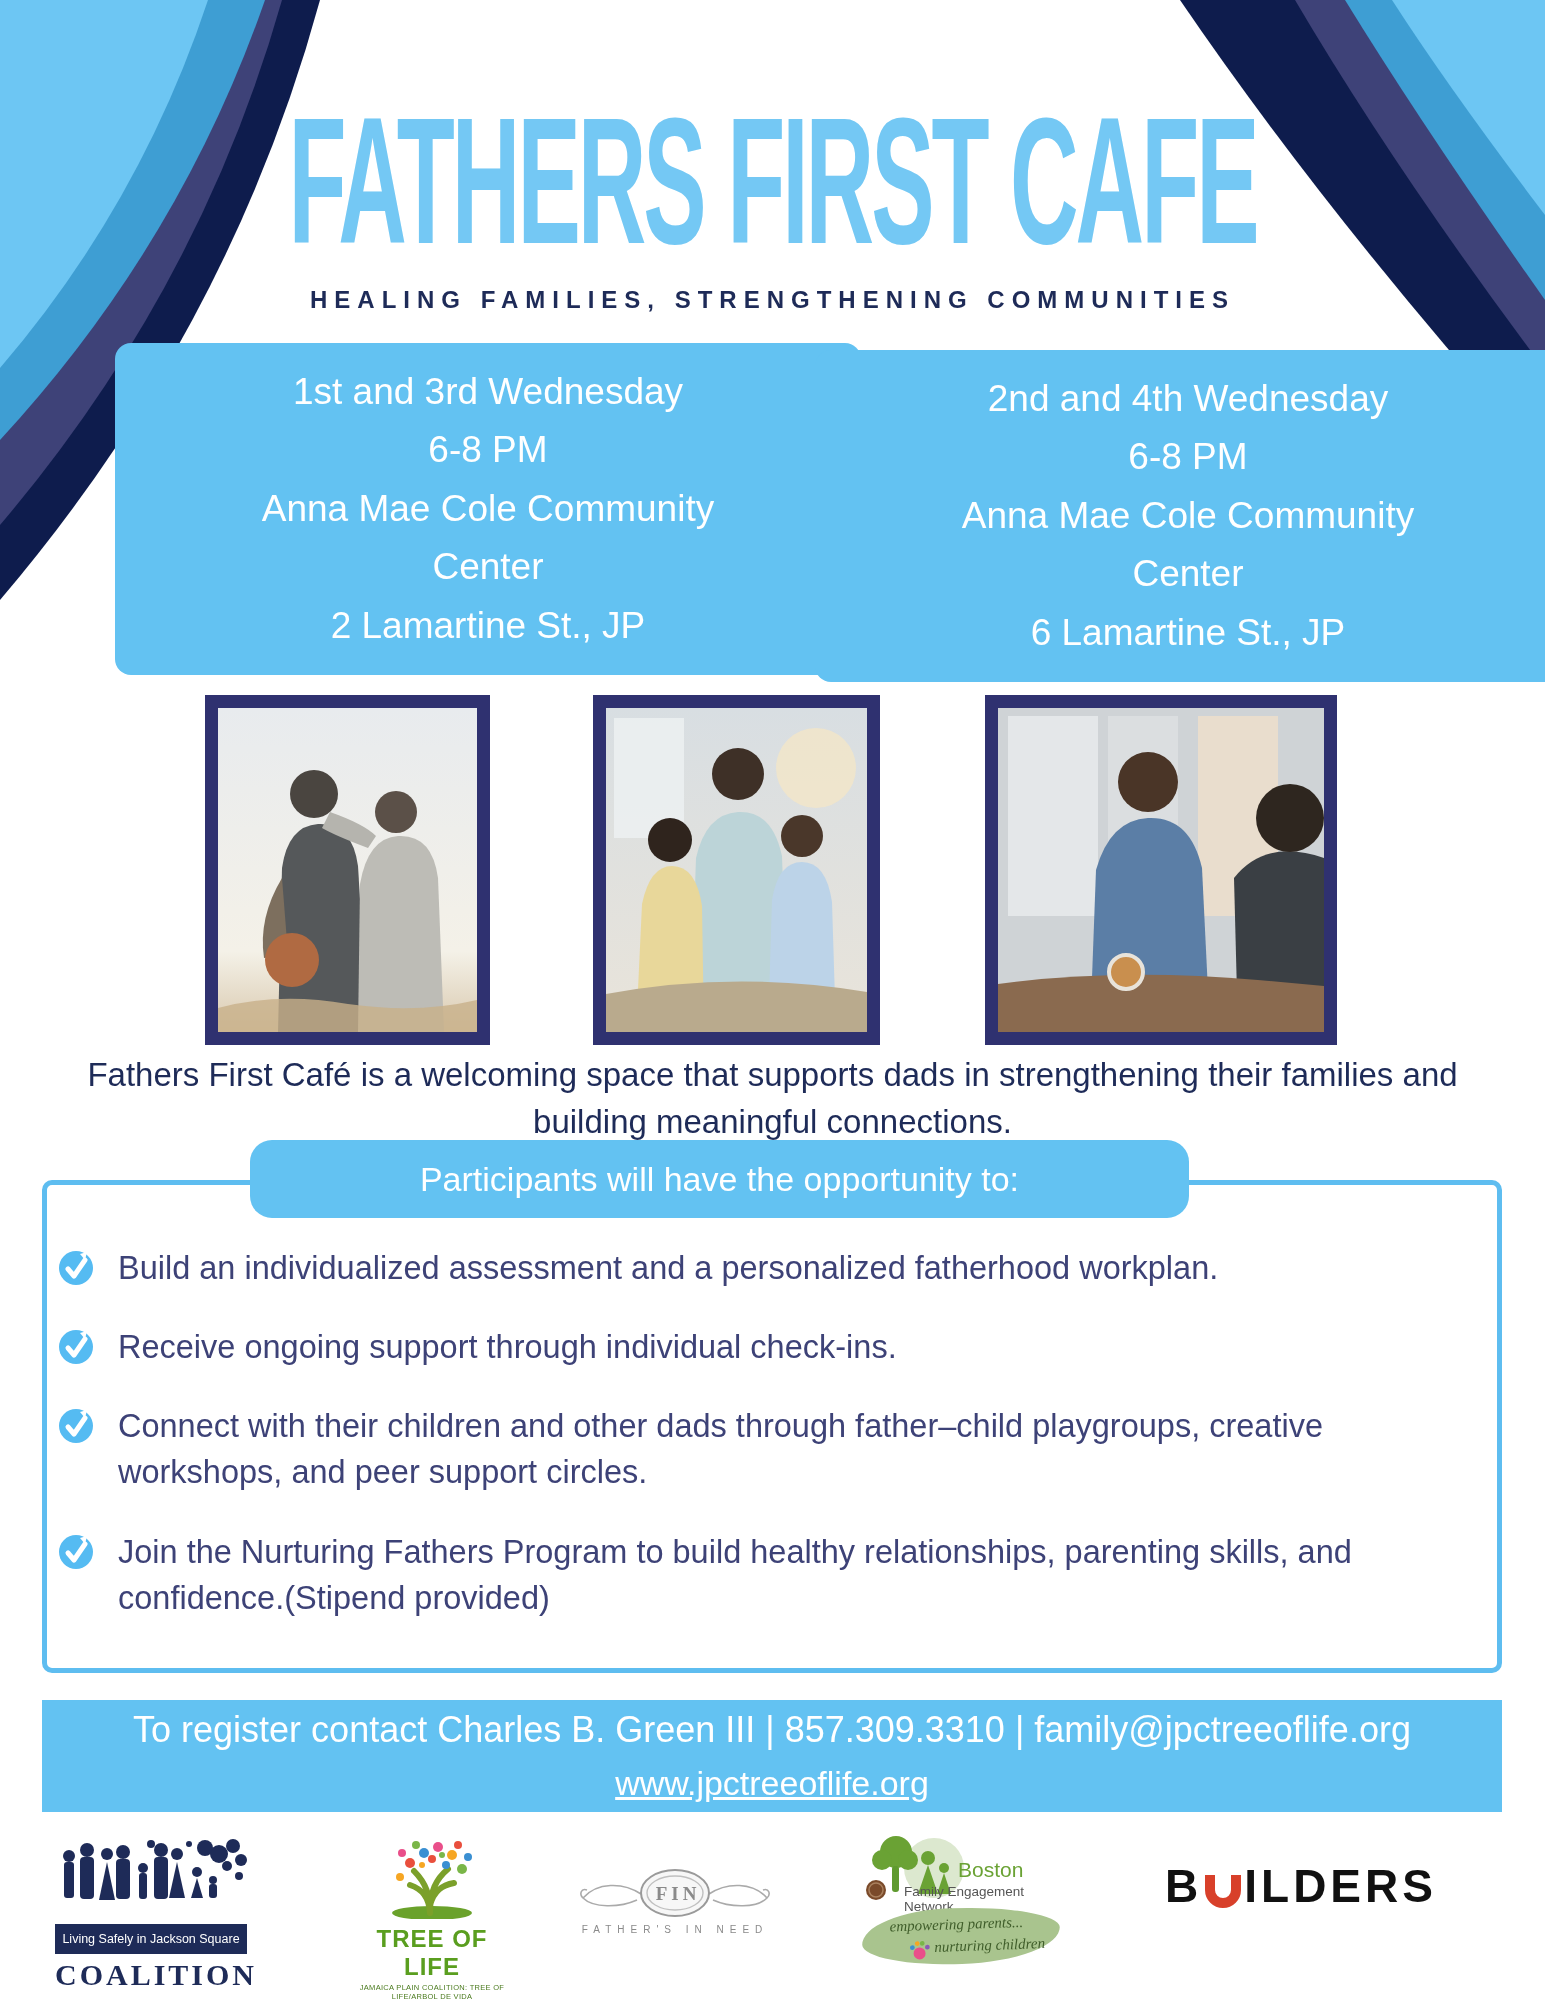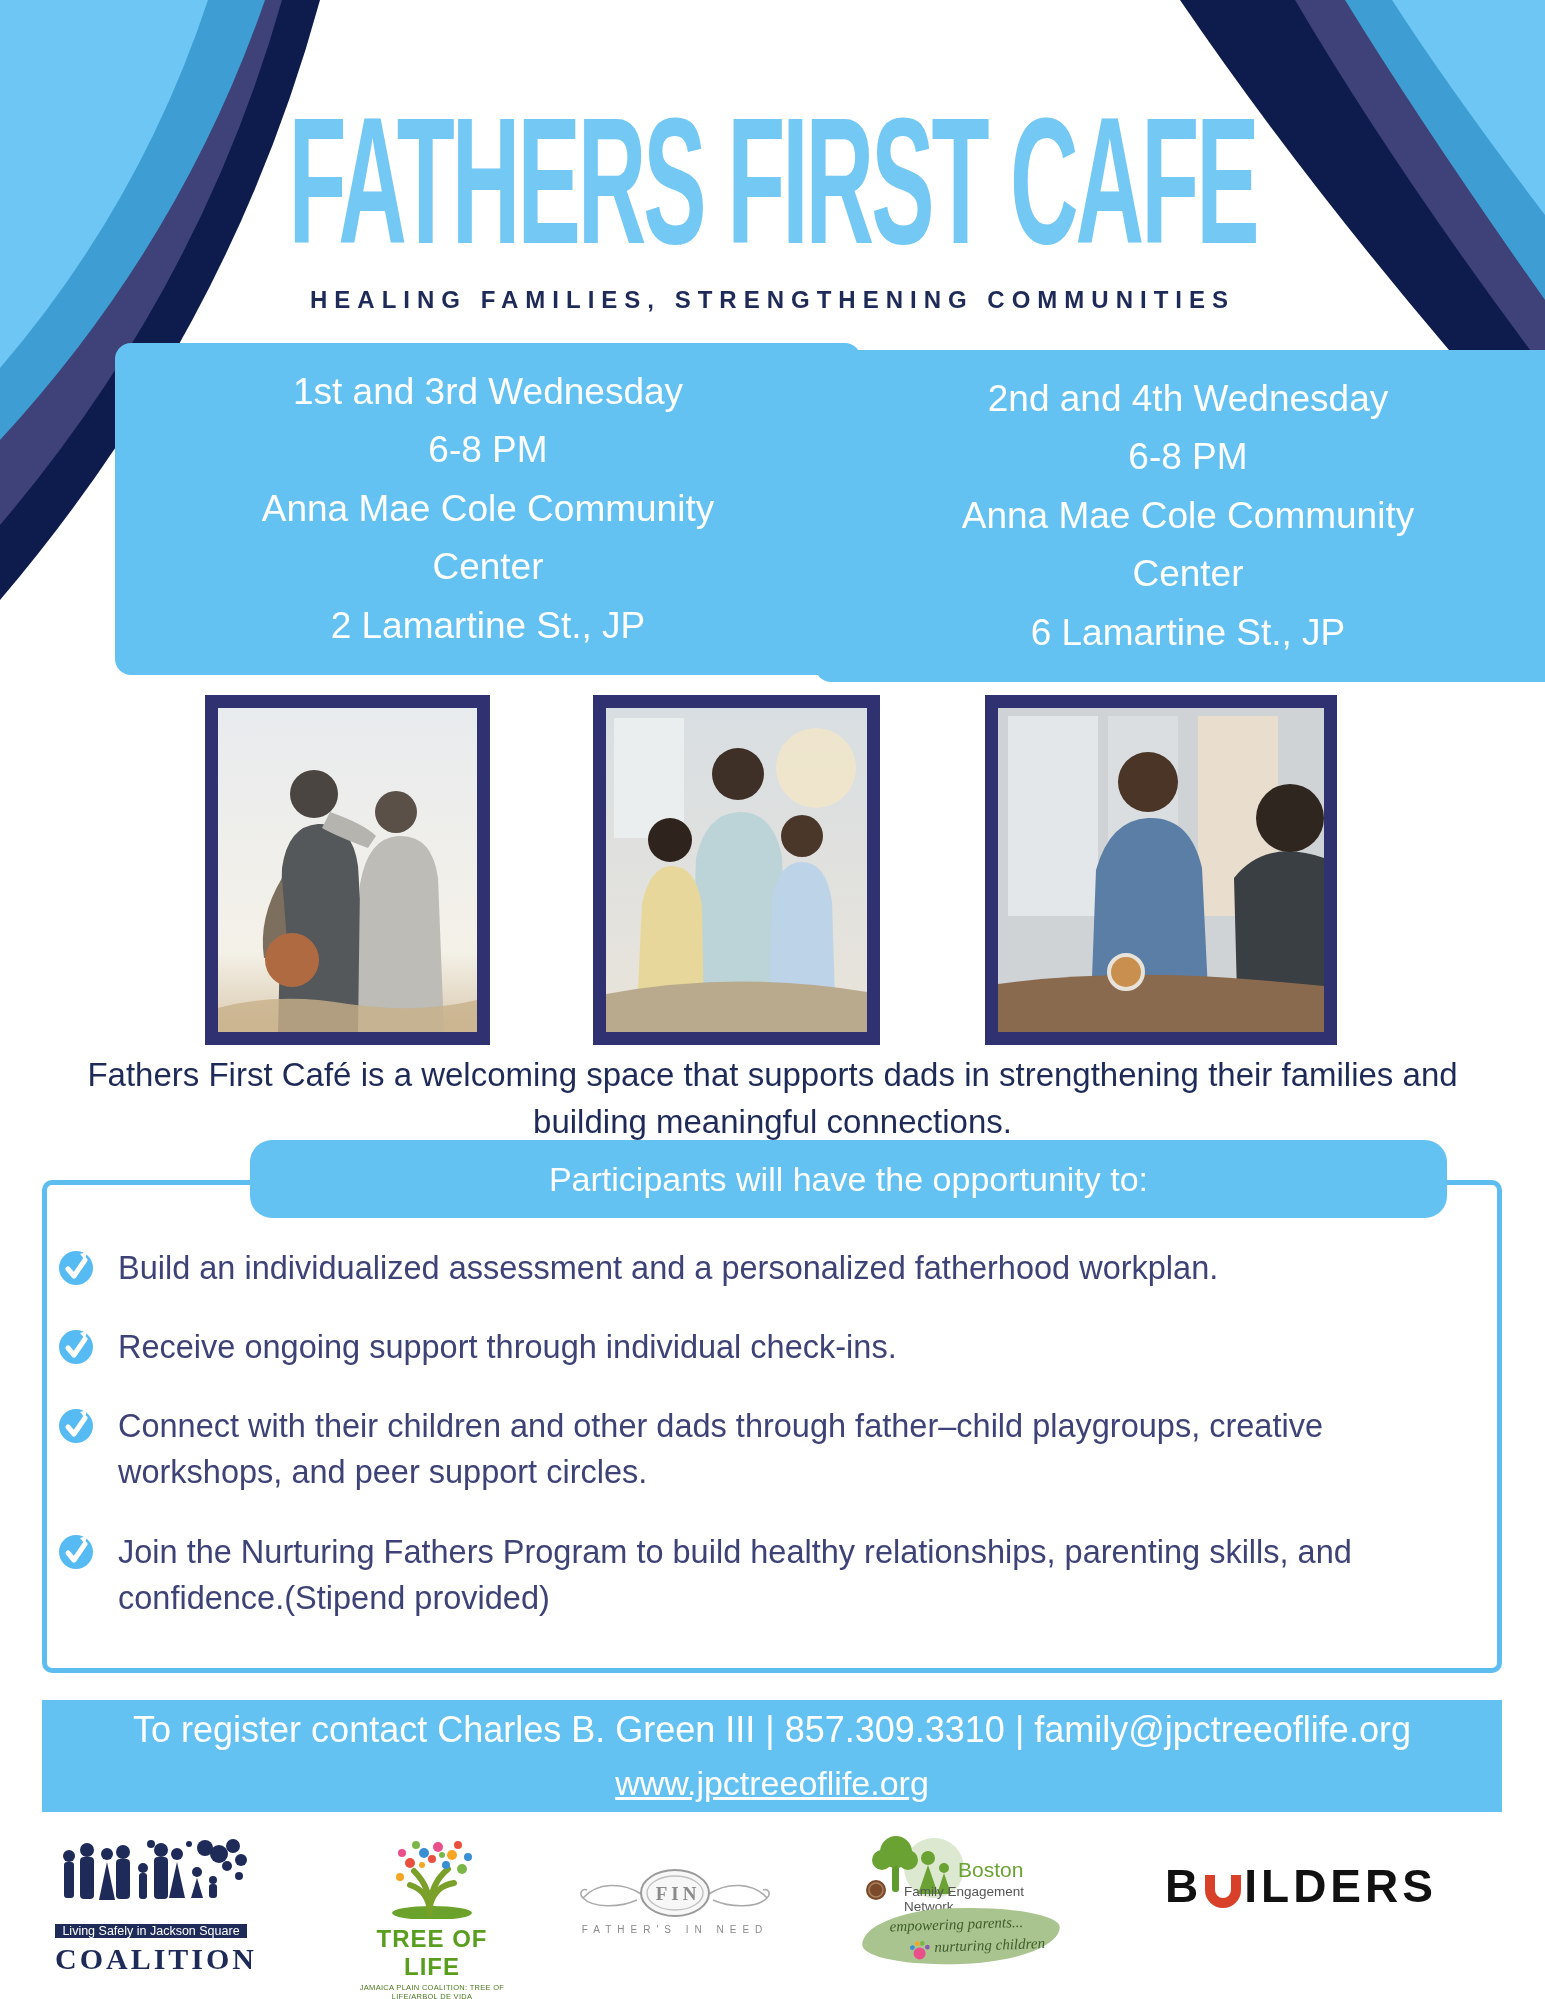--- a/index.html
+++ b/index.html
@@ -19,36 +19,36 @@
   .card2{left:815px;top:350px;}
   .photo{position:absolute;top:695px;height:324px;border:13px solid #2f3170;background:#dfe3e6;overflow:hidden;}
   .photo svg{display:block;}
   .p1{left:205px;width:259px;}
   .p2{left:593px;width:261px;}
   .p3{left:985px;width:326px;}
   .intro{position:absolute;top:1052px;left:75px;width:1395px;text-align:center;font-size:33px;
          line-height:1.42;color:#1e2b58;}
   .opps-box{position:absolute;left:42px;top:1180px;width:1450px;height:483px;background:#ffffff;
             border:5px solid #5ebdf0;border-radius:10px;z-index:1;}
-  .pill{position:absolute;left:250px;top:1140px;width:1197px;height:78px;background:#63c2f2;
+  .pill{position:absolute;left:250px;top:1140px;width:939px;height:78px;background:#63c2f2;
         border-radius:22px;color:#ffffff;font-size:34px;display:flex;align-items:center;
         justify-content:center;z-index:2;}
   .bullets{position:absolute;left:58px;top:1245px;width:1390px;z-index:2;}
   .bullet{display:flex;align-items:flex-start;margin-bottom:33px;}
   .bullet .check{flex:0 0 36px;margin-top:5px;}
   .bullet-text{margin-left:24px;font-size:32.5px;line-height:1.42;color:#3d4277;}
   .contact-bar{position:absolute;left:42px;top:1700px;width:1460px;height:112px;background:#63c2f2;
                color:#ffffff;display:flex;flex-direction:column;align-items:center;
                justify-content:center;gap:13px;}
   .contact-line1{font-size:36px;}
   .contact-site{font-size:34px;text-decoration:underline;color:#ffffff;cursor:pointer;}
   
   .logo{position:absolute;}
   .lg-coalition{left:55px;top:1838px;width:192px;text-align:center;}
-  .lg-coalition .band{background:#1e2b58;color:#ffffff;font-size:12.5px;padding:0 0;width:192px;}
+  .lg-coalition .band{background:#1e2b58;color:#ffffff;font-size:12.5px;padding:8px 0;width:192px;}
   .lg-coalition .co-title{font-family:"Liberation Serif",serif;font-weight:bold;color:#1e2b58;
                           font-size:30px;letter-spacing:3px;margin-top:4px;}
   .lg-tol{left:352px;top:1833px;width:160px;text-align:center;}
   .lg-tol .tol-title{color:#5a9e1f;font-weight:bold;font-size:24px;letter-spacing:1px;margin-top:2px;}
   .lg-tol .tol-tag{color:#4a7a1e;font-size:7.5px;letter-spacing:.3px;margin-top:2px;}
   .lg-fin{left:575px;top:1868px;width:200px;text-align:center;}
   .lg-fin .fin-sub{color:#8a8a8a;font-size:10px;letter-spacing:6px;margin-top:2px;}
   .lg-bfen{left:862px;top:1832px;width:205px;}
   .lg-bfen .city{position:absolute;left:96px;top:26px;color:#6aa234;font-size:21px;}
   .lg-bfen .network{position:absolute;left:42px;top:52px;color:#555555;font-size:13.5px;}

